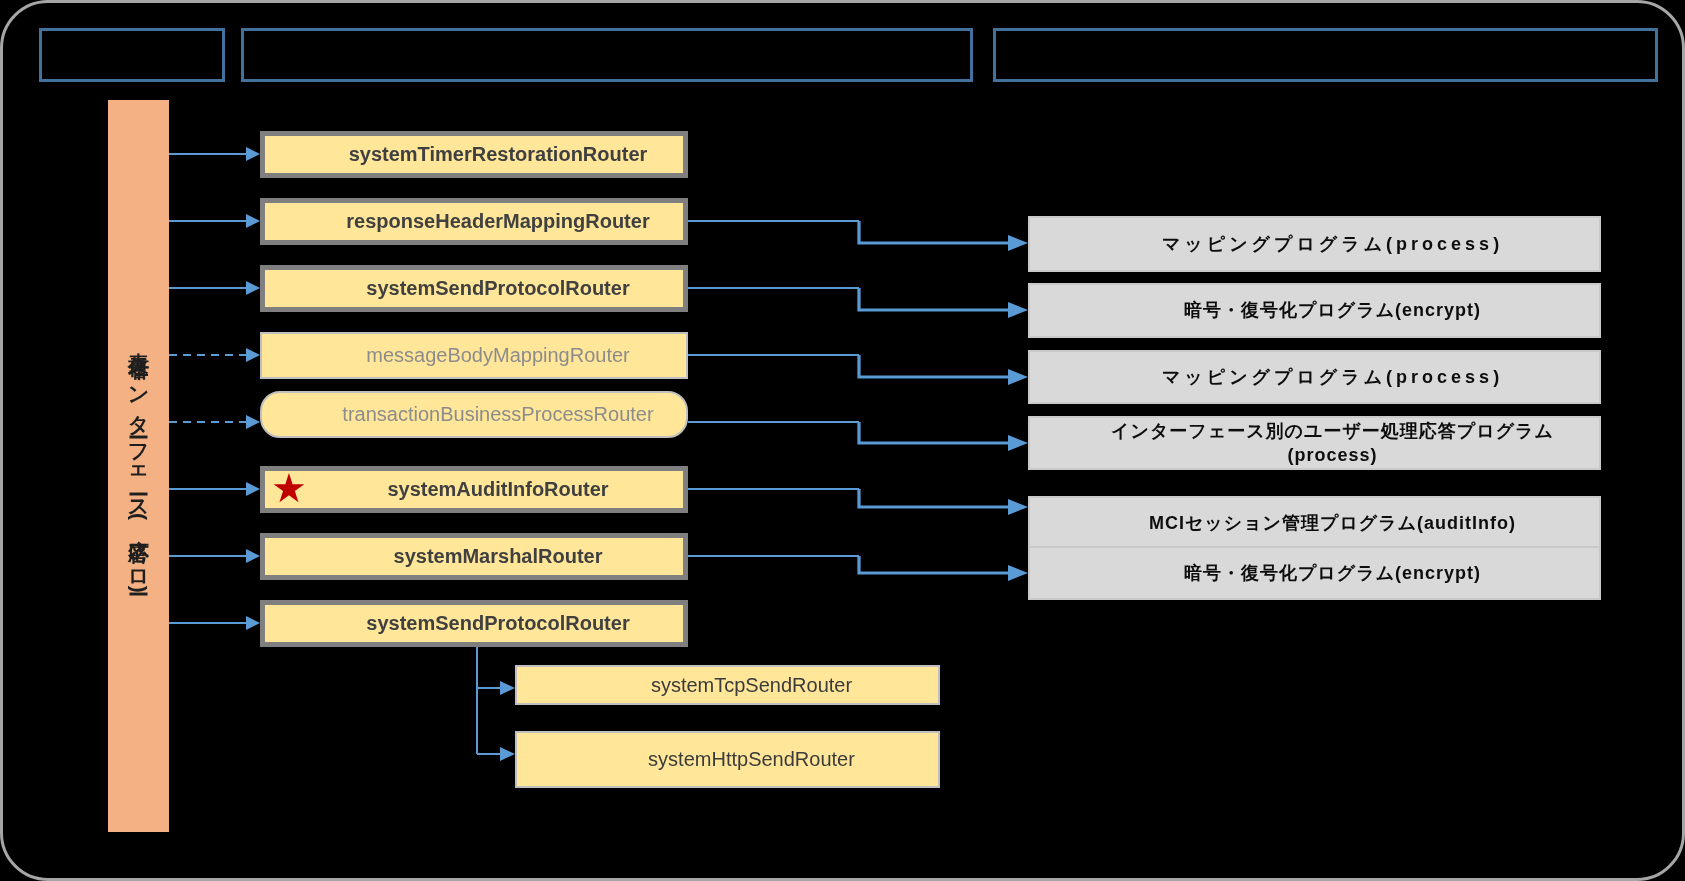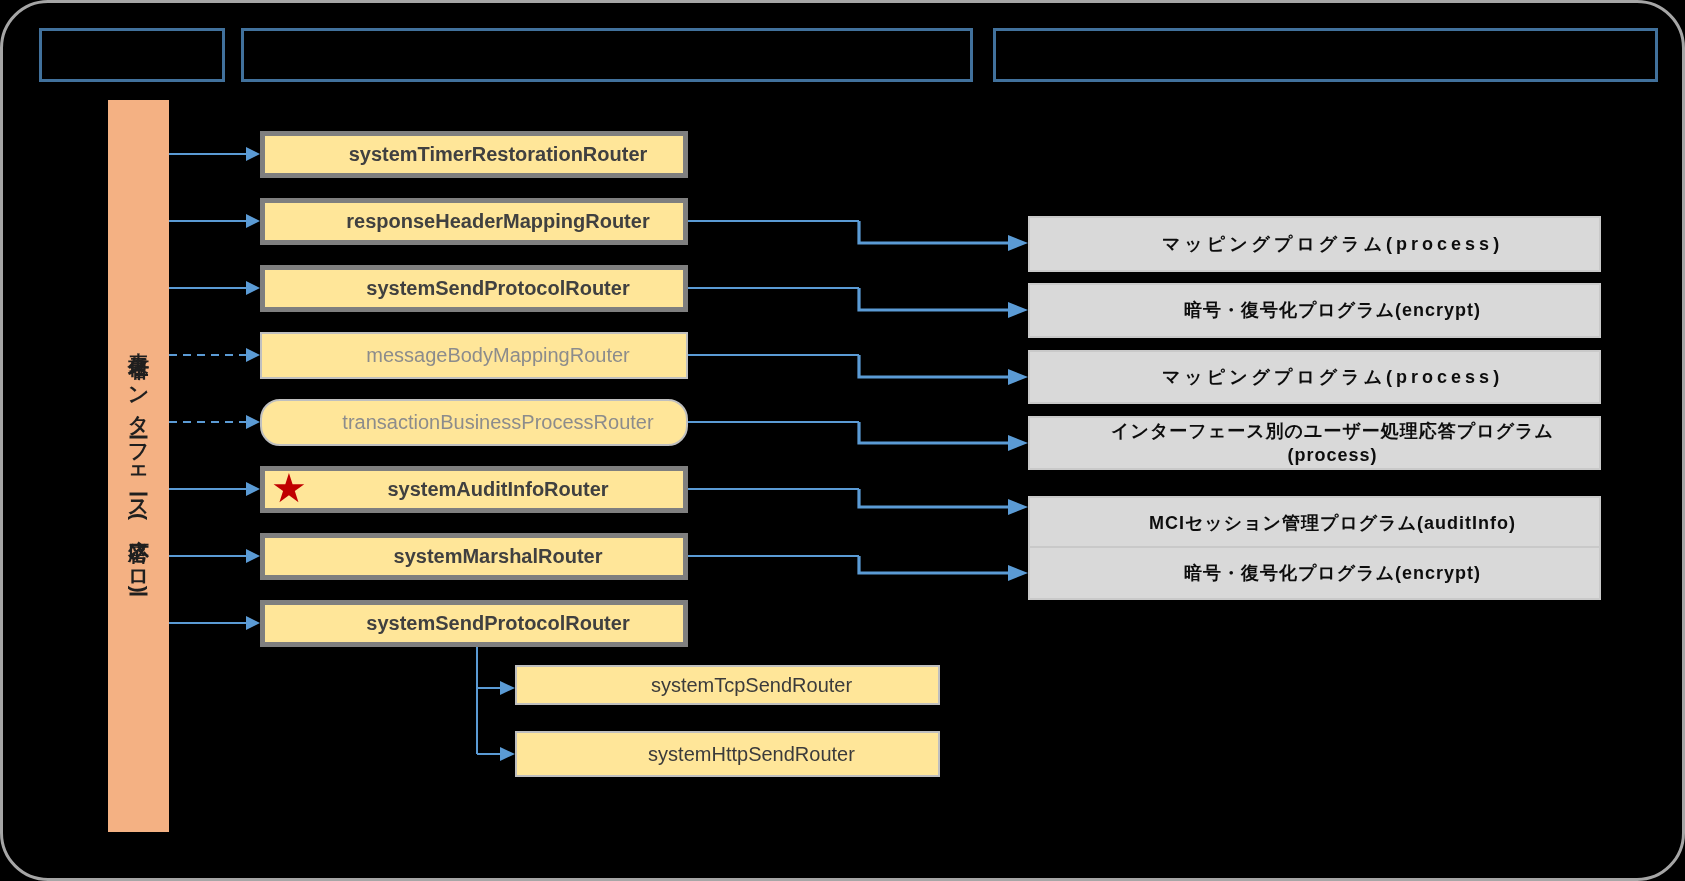--- a/index.html
+++ b/index.html
@@ -116,38 +116,38 @@
   </div>
   <div class="router" style="top:195px;">
     <span>responseHeaderMappingRouter</span>
   </div>
   <div class="router" style="top:262px;">
     <span>systemSendProtocolRouter</span>
   </div>
   <div class="router muted" style="top:329px;">
     <span>messageBodyMappingRouter</span>
   </div>
-  <div class="router muted" style="top:396px;border-radius:20px;">
+  <div class="router muted" style="top:388px;border-radius:20px;">
     <span>transactionBusinessProcessRouter</span>
   </div>
   <div class="router" style="top:463px;">
     <span class="star">★</span>
     <span>systemAuditInfoRouter</span>
   </div>
   <div class="router" style="top:530px;">
     <span>systemMarshalRouter</span>
   </div>
   <div class="router" style="top:597px;">
     <span>systemSendProtocolRouter</span>
   </div>
 
   <div class="router sub" style="top:662px;height:40px;">
     <span>systemTcpSendRouter</span>
   </div>
-  <div class="router sub" style="top:728px;height:46px;">
+  <div class="router sub" style="top:728px;height:57px;">
     <span>systemHttpSendRouter</span>
   </div>
 
   <div class="program" style="top:213px;height:56px;letter-spacing:4px;">
     <span>マッピングプログラム(process)</span>
   </div>
   <div class="program" style="top:280px;height:55px;">
     <span>暗号・復号化プログラム(encrypt)</span>
   </div>
   <div class="program" style="top:347px;height:54px;letter-spacing:4px;">

